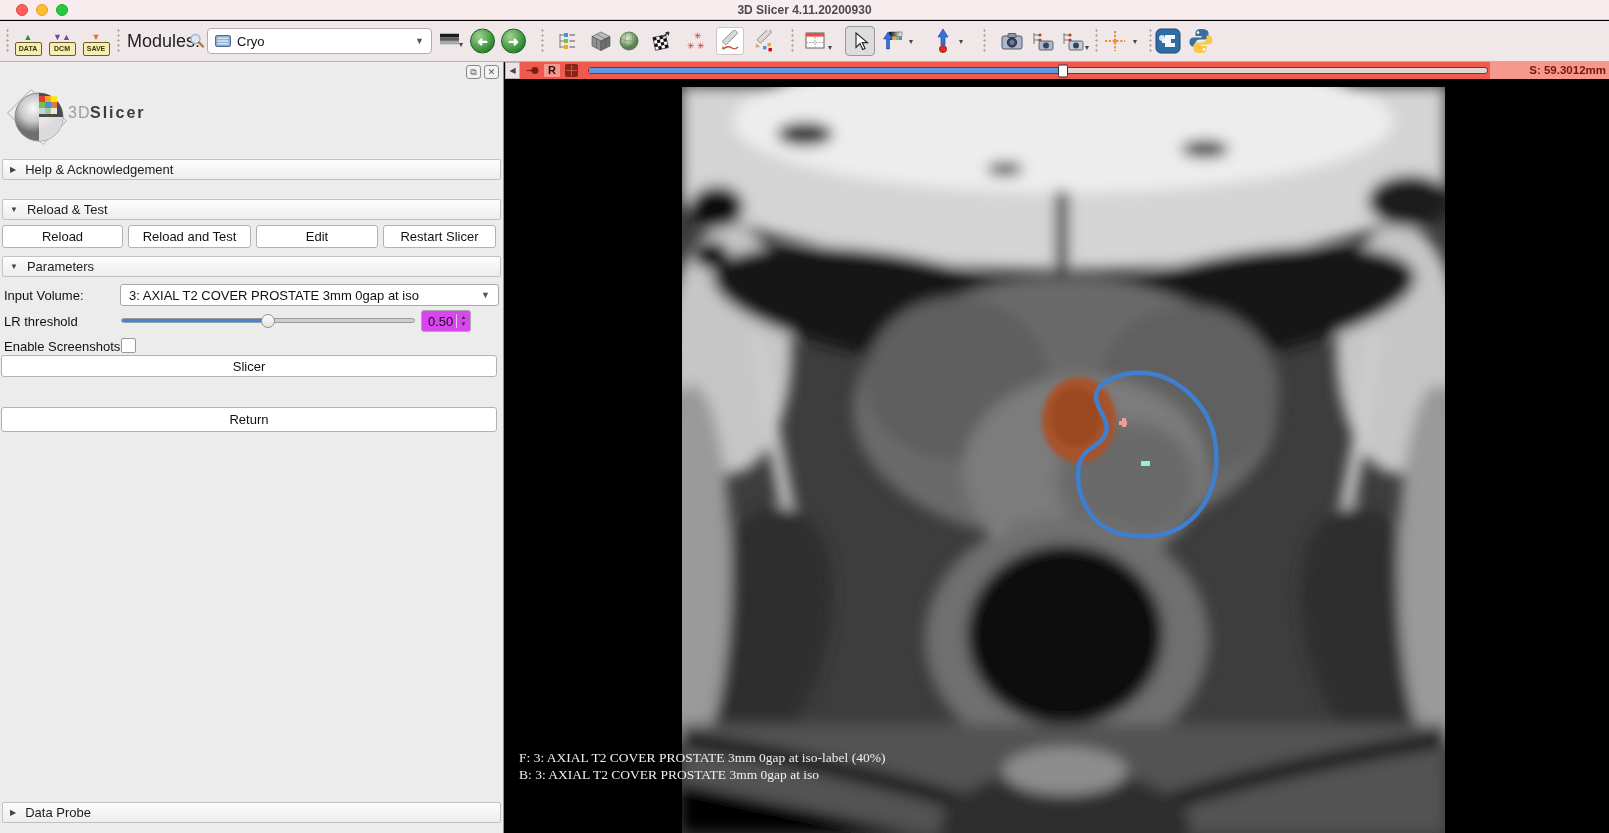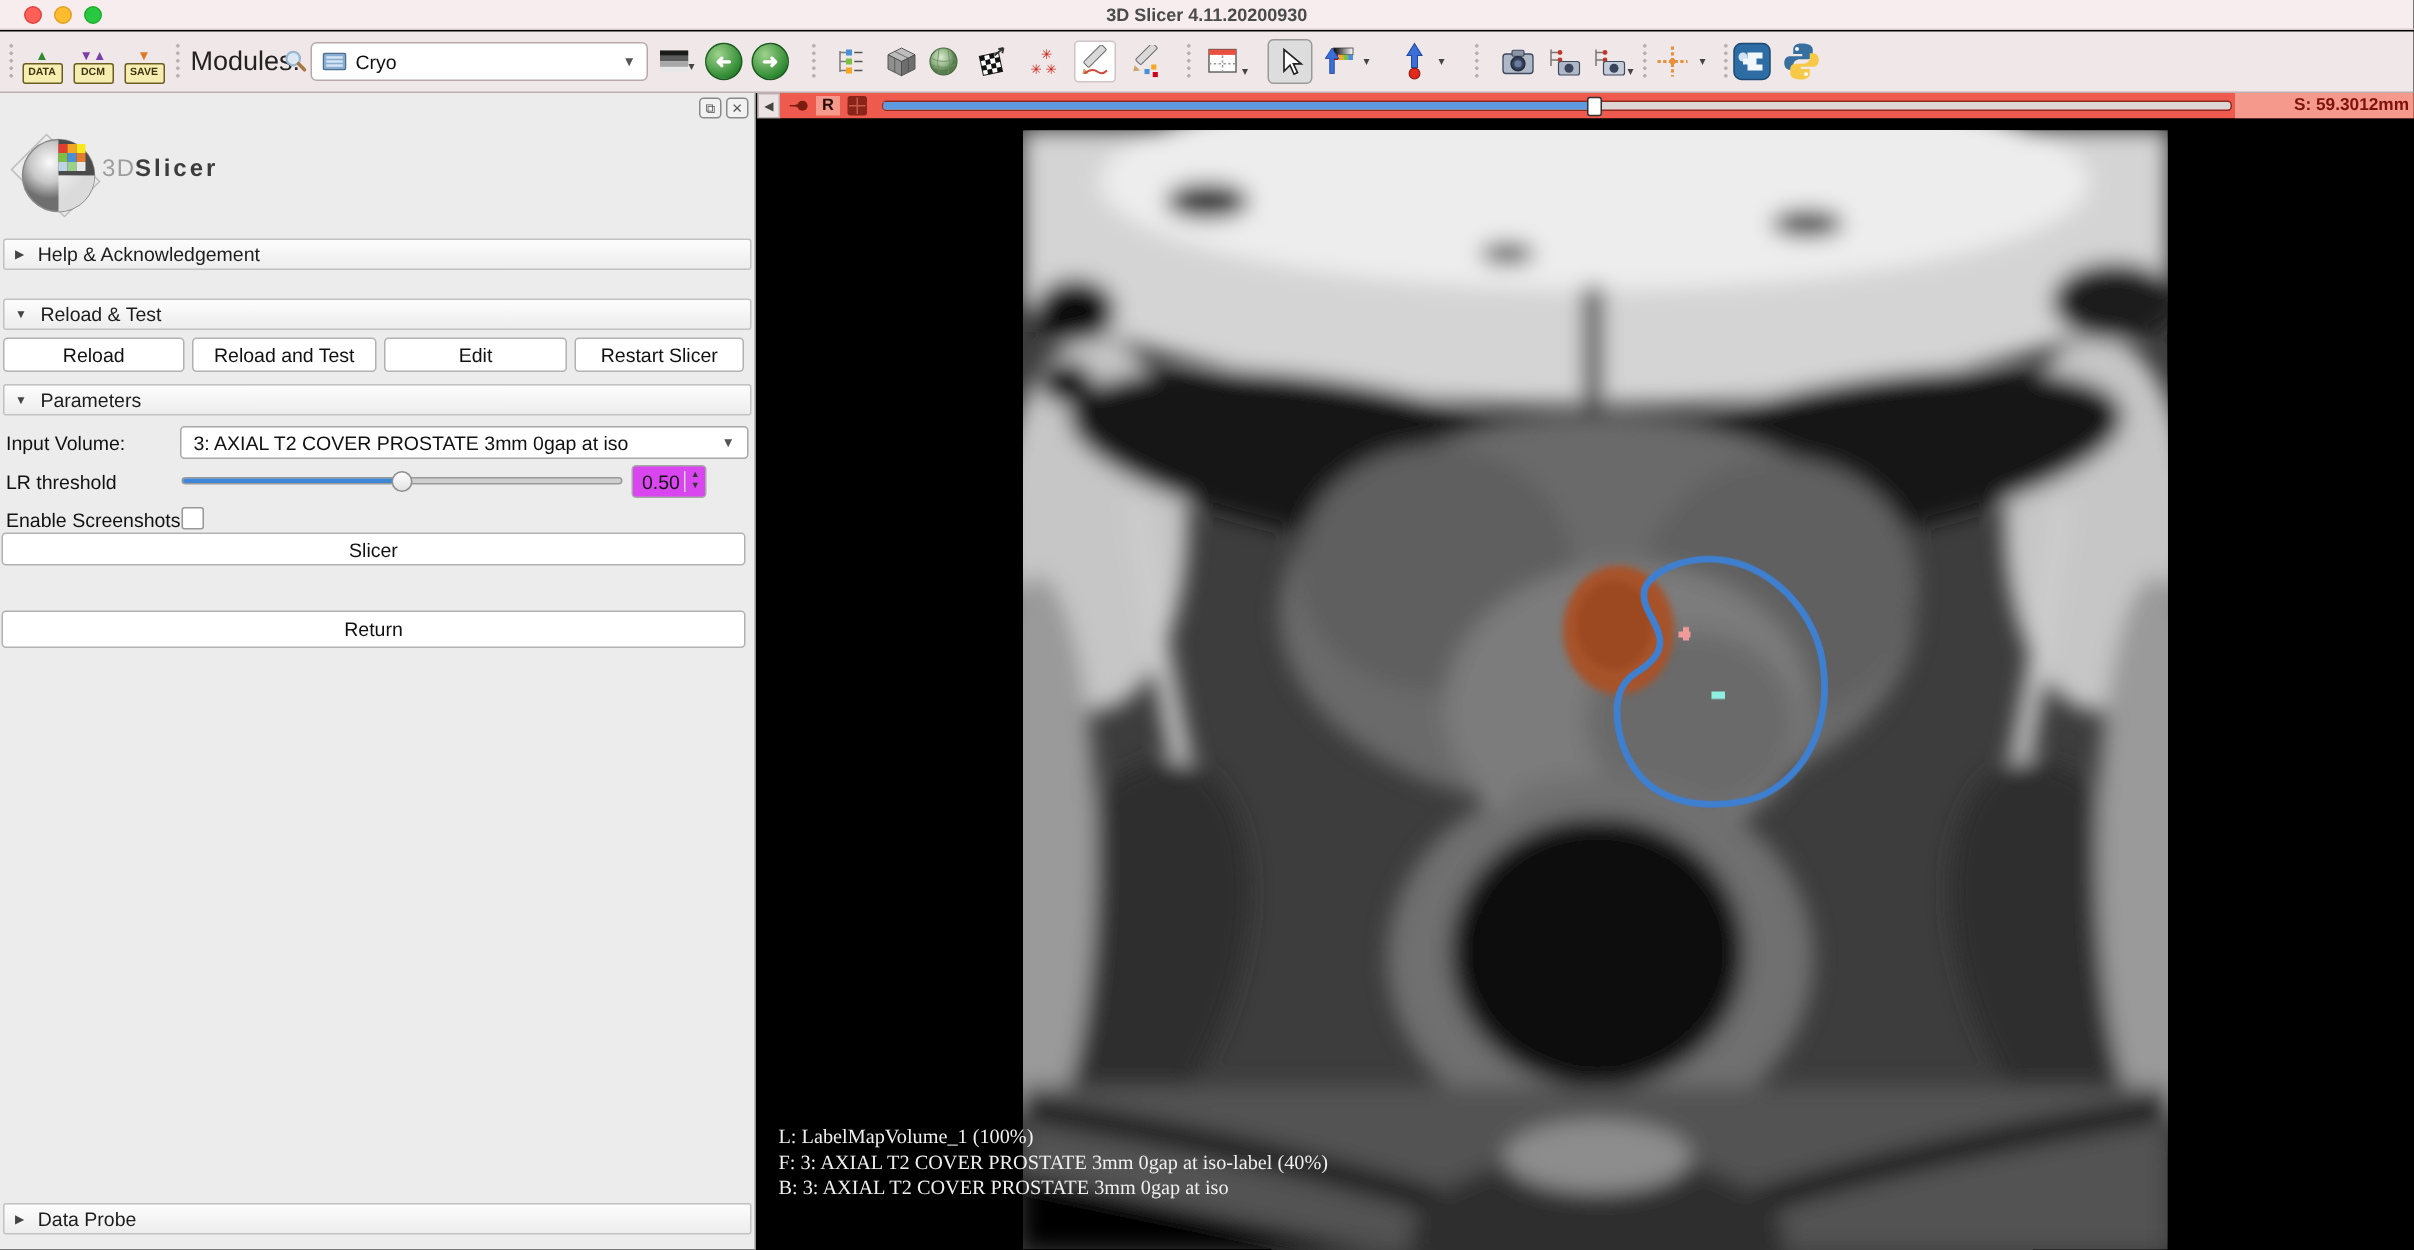--- a/index.html
+++ b/index.html
@@ -514,18 +514,17 @@
         </g>
         <path d="M628,294 C668,290 704,324 710,362 C716,400 702,432 676,448 C655,461 610,462 590,440 C578,427 573,410 573,395 C573,385 576,376 585,370 C598,362 604,354 601,344 C598,333 590,326 591,316 C592,306 608,296 628,294 Z" fill="none" stroke-width="4.5" stroke-linejoin="round" stroke="#3f7fd0"></path>
         <g>
           <rect x="614" y="342" width="8" height="4" fill="#f09a9a"></rect>
           <rect x="617" y="339" width="4" height="9" fill="#f09a9a"></rect>
         </g>
         <rect x="636" y="382" width="9" height="5" fill="#8ff0df"></rect>
       </g>
     </svg>
     <div id="overlay-text">
-      <div>L: LabelMapVolume_1 (100%)</div>
       <div>F: 3: AXIAL T2 COVER PROSTATE 3mm 0gap at iso-label (40%)</div>
       <div>B: 3: AXIAL T2 COVER PROSTATE 3mm 0gap at iso</div>
     </div>
   </div>
 </div>
 
 </body></html>

